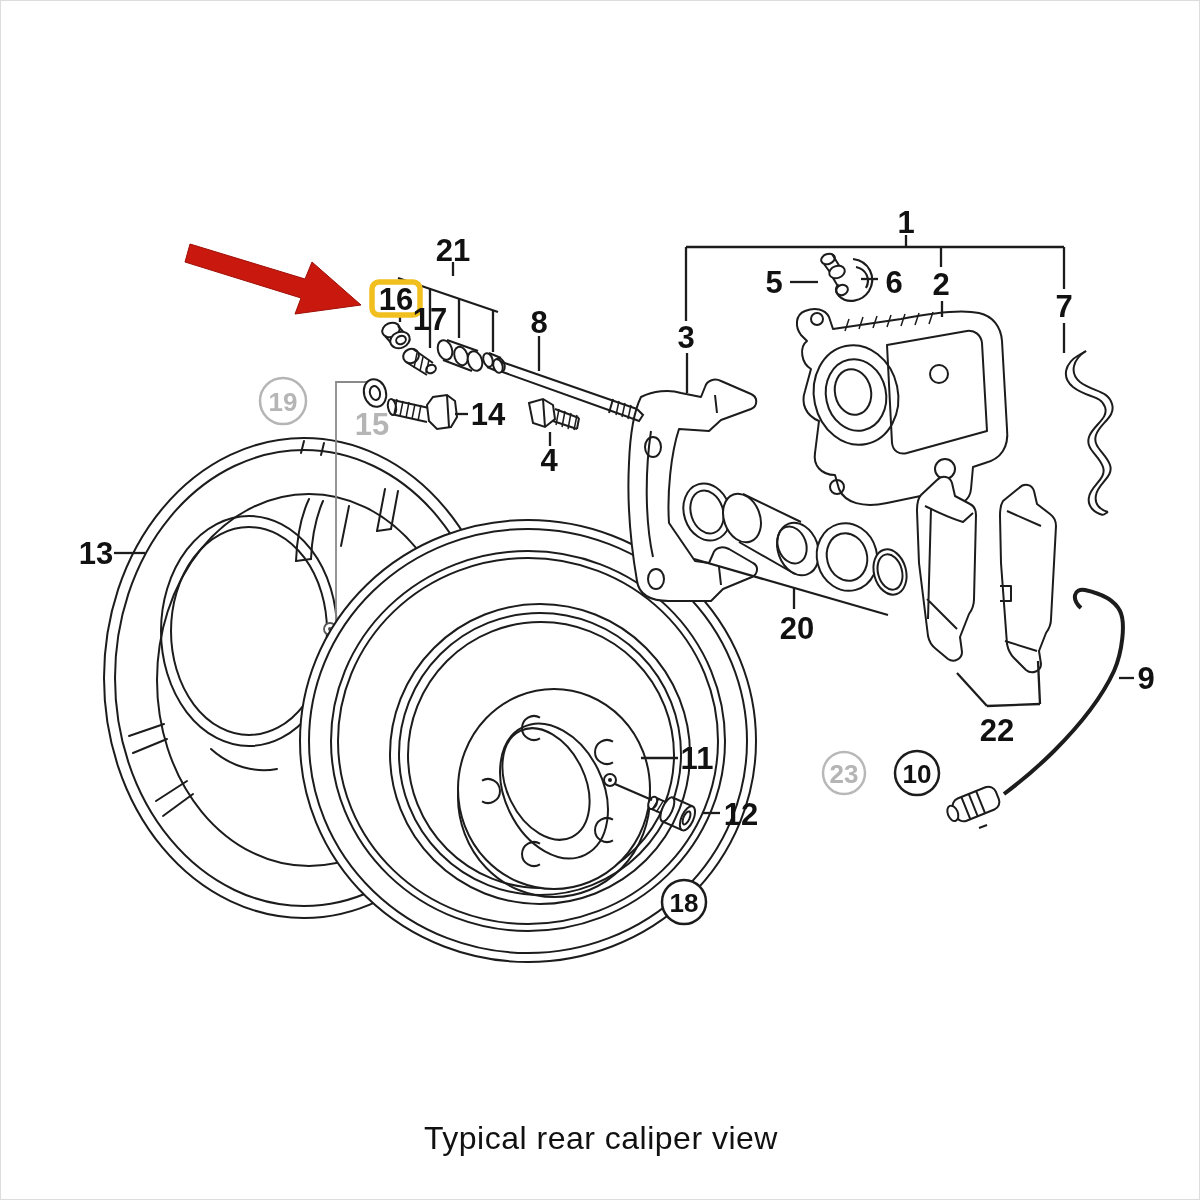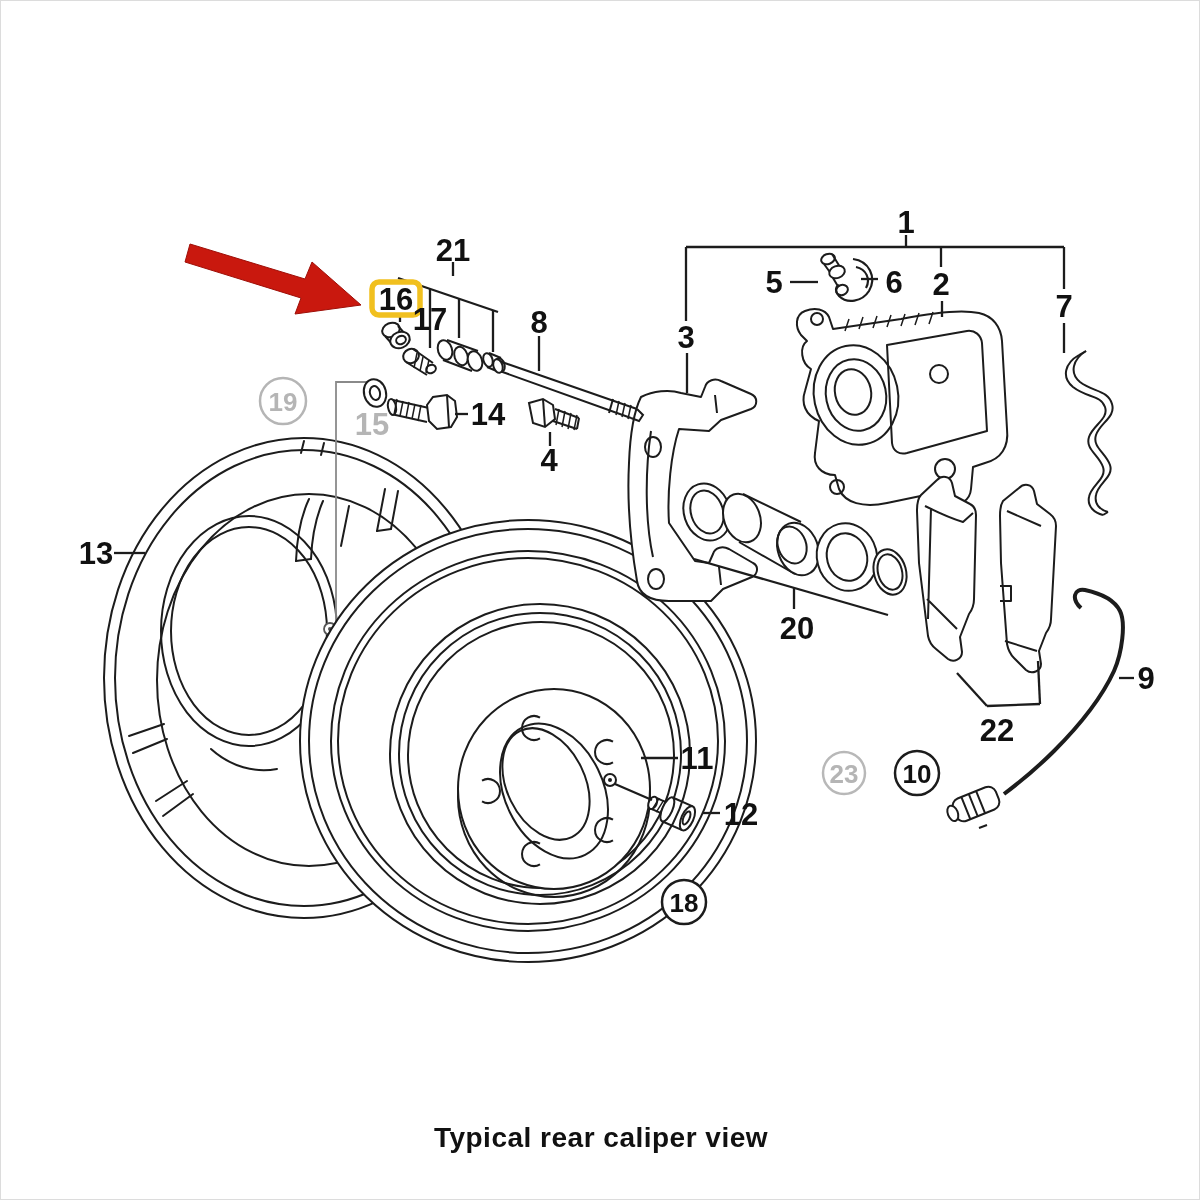--- a/index.html
+++ b/index.html
@@ -5,21 +5,21 @@
   html,body{margin:0;padding:0;background:#fff;}
   .frame{
     position:relative;width:1200px;height:1200px;background:#ffffff;
     box-sizing:border-box;border:1px solid #dcdcdc;overflow:hidden;
     font-family:"Liberation Sans", sans-serif;
   }
   svg{position:absolute;left:0;top:0;}
   .caption{
     position:absolute;left:0;top:1102px;width:1200px;height:70px;
     text-align:center;line-height:70px;
-    font-size:28px;font-weight:700;color:#111;
+    font-size:32px;font-weight:400;color:#111;
     letter-spacing:0.5px;
   }
   text{font-family:"Liberation Sans", sans-serif;font-weight:700;}
   .lbl{font-size:31px;fill:#111;}
   .lbl-sm{font-size:26px;fill:#111;}
   .lbl-gray{fill:#b5b5b5;}
 </style>
 </head>
 <body>
 

